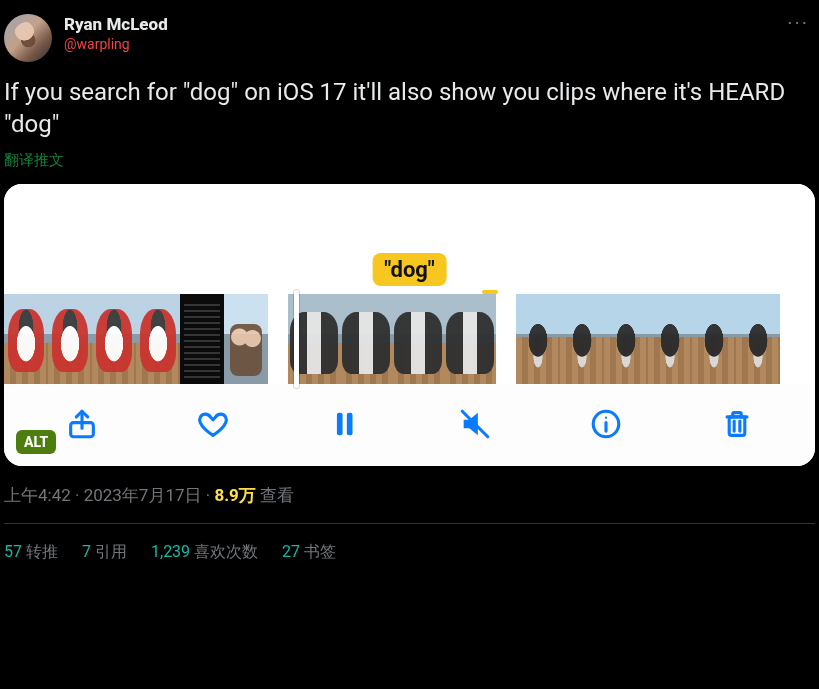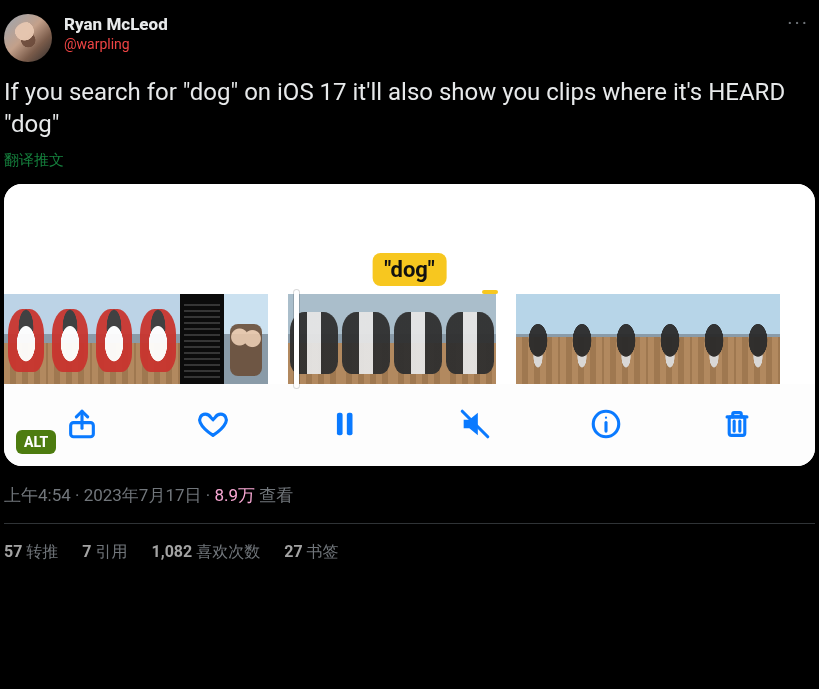--- a/index.html
+++ b/index.html
@@ -189,33 +189,33 @@
     font-weight: 800;
     font-size: 14px;
     padding: 4px 8px;
     border-radius: 6px;
   }
   .meta {
     margin-top: 18px;
     color: #71767b;
     font-size: 17px;
   }
-  .meta .views-num { color:#f9a8d4; font-weight:400;}
+  .meta .views-num { color:#fde047; font-weight:700;}
   .divider {
     border-top: 1px solid #2f3336;
     margin-top: 16px;
   }
   .stats {
     display: flex;
     gap: 24px;
     padding-top: 18px;
     font-size: 16px;
     color: #71767b;
   }
-  .stats .num { color:#a3a3a3; font-weight:700; margin-right:4px;}
+  .stats .num { color:#14b8a6; font-weight:400; margin-right:4px;}
   .stats .stat { cursor:pointer;}
 </style>
 </head>
 <body>
 
 <div class="tweet">
 
   <div class="header">
     <div class="avatar"></div>
     <div class="user-block">
@@ -361,25 +361,25 @@
             <line x1="10" y1="10" x2="10" y2="17"></line>
             <line x1="14" y1="10" x2="14" y2="17"></line>
           </svg>
       </div>
     </div>
 
     <div class="alt-badge">ALT</div>
   </div>
 
   <div class="meta">
-    <span>上午4:54</span><span> · </span><span>2023年7月17日</span><span> · </span><span class="views-num">8.9万</span><span> 查看</span>
+    <span>上午4:42</span><span> · </span><span>2023年7月17日</span><span> · </span><span class="views-num">8.9万</span><span> 查看</span>
   </div>
 
   <div class="divider"></div>
 
   <div class="stats">
     <span class="stat"><span class="num">57</span><span>转推</span></span>
     <span class="stat"><span class="num">7</span><span>引用</span></span>
-    <span class="stat"><span class="num">1,082</span><span>喜欢次数</span></span>
+    <span class="stat"><span class="num">1,239</span><span>喜欢次数</span></span>
     <span class="stat"><span class="num">27</span><span>书签</span></span>
   </div>
 
 </div>
 
 </body></html>

